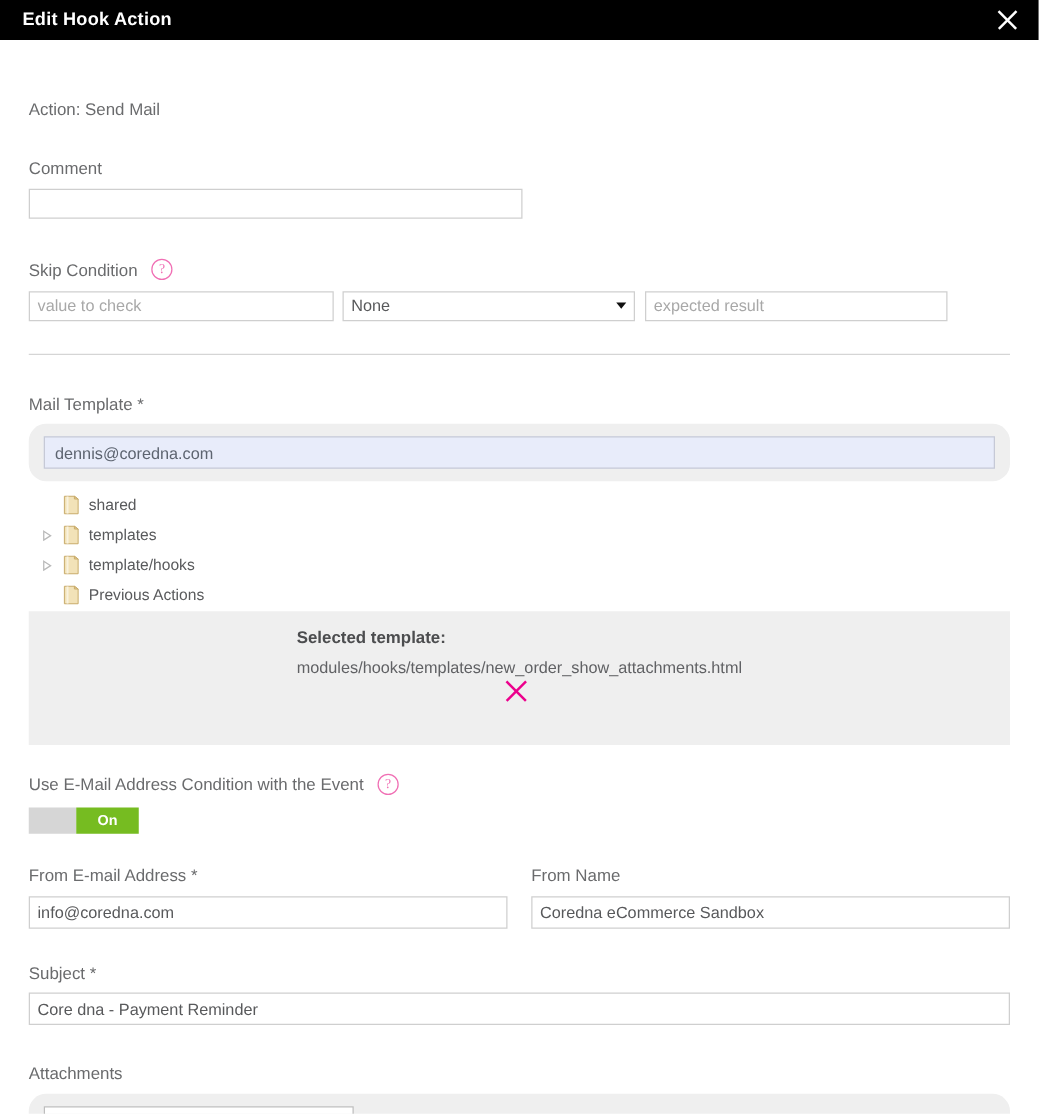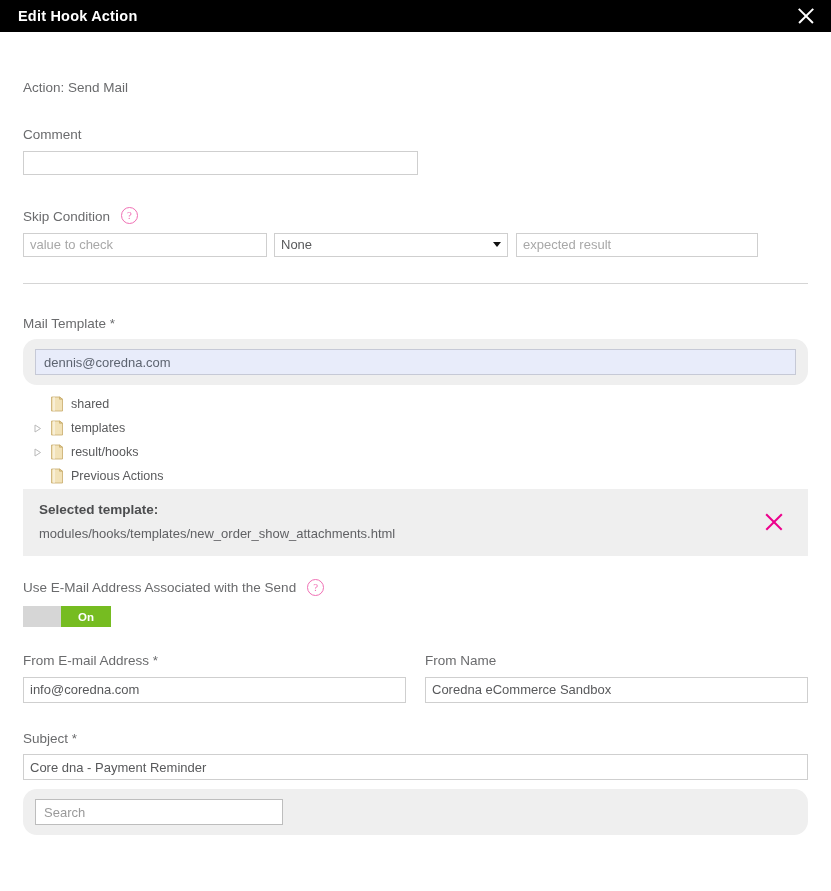--- a/index.html
+++ b/index.html
@@ -204,25 +204,26 @@
     height: 16px;
     margin: 0 7px 0 4px;
     flex: none;
   }
   .tree-label { line-height: 1; }
 
   
   .selected-box {
     background: #efefef;
     margin-top: 1px;
-    padding: 13px 16px 15px 16px;
+    padding: 13px 16px 31px 16px;
     box-sizing: border-box;
     display: flex;
     align-items: center;
     justify-content: space-between;
+    flex-direction: column;
   }
   .selected-title {
     font-size: 13.5px;
     font-weight: bold;
     color: #4c4d4f;
     margin-bottom: 9px;
   }
   .selected-path {
     font-size: 13px;
     color: #606164;
@@ -374,21 +375,21 @@
       <span class="twisty">
         <svg width="8" height="9" viewBox="0 0 8 9">
             <path d="M1 1 L6.5 4.5 L1 8 Z" fill="#ffffff" stroke="#b9b9b9" stroke-width="1"></path>
           </svg>
       </span>
       <svg class="folder-icon" viewBox="0 0 14 16">
         <path d="M1.5 1 H9.5 L12.5 3.2 V15 H1.5 Z" fill="#f2e2b8" stroke="#c8ab6a" stroke-width="0.8"></path>
         <path d="M9.5 1 V3.2 H12.5 Z" fill="#e3cd95" stroke="#c8ab6a" stroke-width="0.8"></path>
         <rect x="3.2" y="1" width="1.6" height="14" fill="#ffffff" opacity="0.55"></rect>
       </svg>
-      <span class="tree-label">result/hooks</span>
+      <span class="tree-label">template/hooks</span>
     </div>
     <div class="tree-item">
       <span class="twisty empty"></span>
       <svg class="folder-icon" viewBox="0 0 14 16">
         <path d="M1.5 1 H9.5 L12.5 3.2 V15 H1.5 Z" fill="#f2e2b8" stroke="#c8ab6a" stroke-width="0.8"></path>
         <path d="M9.5 1 V3.2 H12.5 Z" fill="#e3cd95" stroke="#c8ab6a" stroke-width="0.8"></path>
         <rect x="3.2" y="1" width="1.6" height="14" fill="#ffffff" opacity="0.55"></rect>
       </svg>
       <span class="tree-label">Previous Actions</span>
     </div>
@@ -398,21 +399,21 @@
   <div class="selected-box">
     <div>
       <div class="selected-title">Selected template:</div>
       <div class="selected-path">modules/hooks/templates/new_order_show_attachments.html</div>
     </div>
     <span class="clear-icon"></span>
   </div>
 
   
   <div class="toggle-label-row">
-    <span class="label">Use E-Mail Address Associated with the Send</span>
+    <span class="label">Use E-Mail Address Condition with the Event</span>
     <span class="help-icon">?</span>
   </div>
   <div class="toggle">
     <span class="knob"></span>
     <span class="on">On</span>
   </div>
 
   
   <div class="two-col">
     <div class="col">
@@ -423,20 +424,21 @@
       <span class="label">From Name</span>
       <input class="txt" type="text" value="Coredna eCommerce Sandbox" style="">
     </div>
   </div>
 
   
   <div class="label subject-label">Subject *</div>
   <input class="txt" id="subject-input" type="text" value="Core dna - Payment Reminder" style="">
 
   
+  <div class="label attach-label">Attachments</div>
 
   <div class="panel attach">
     <input class="search" type="text" placeholder="Search" style="">
   </div>
 
   <div class="tree">
     <div class="tree-item">
       
       
       

